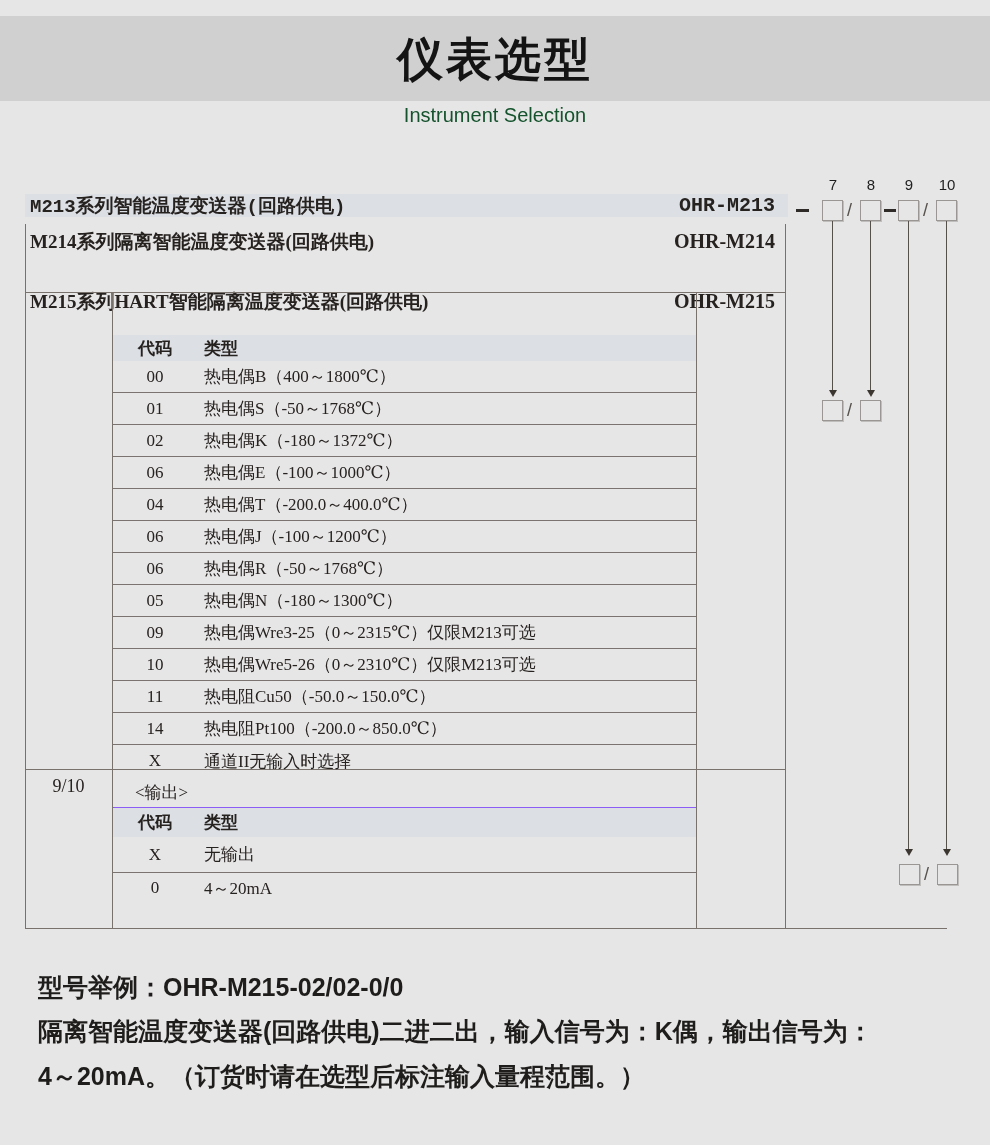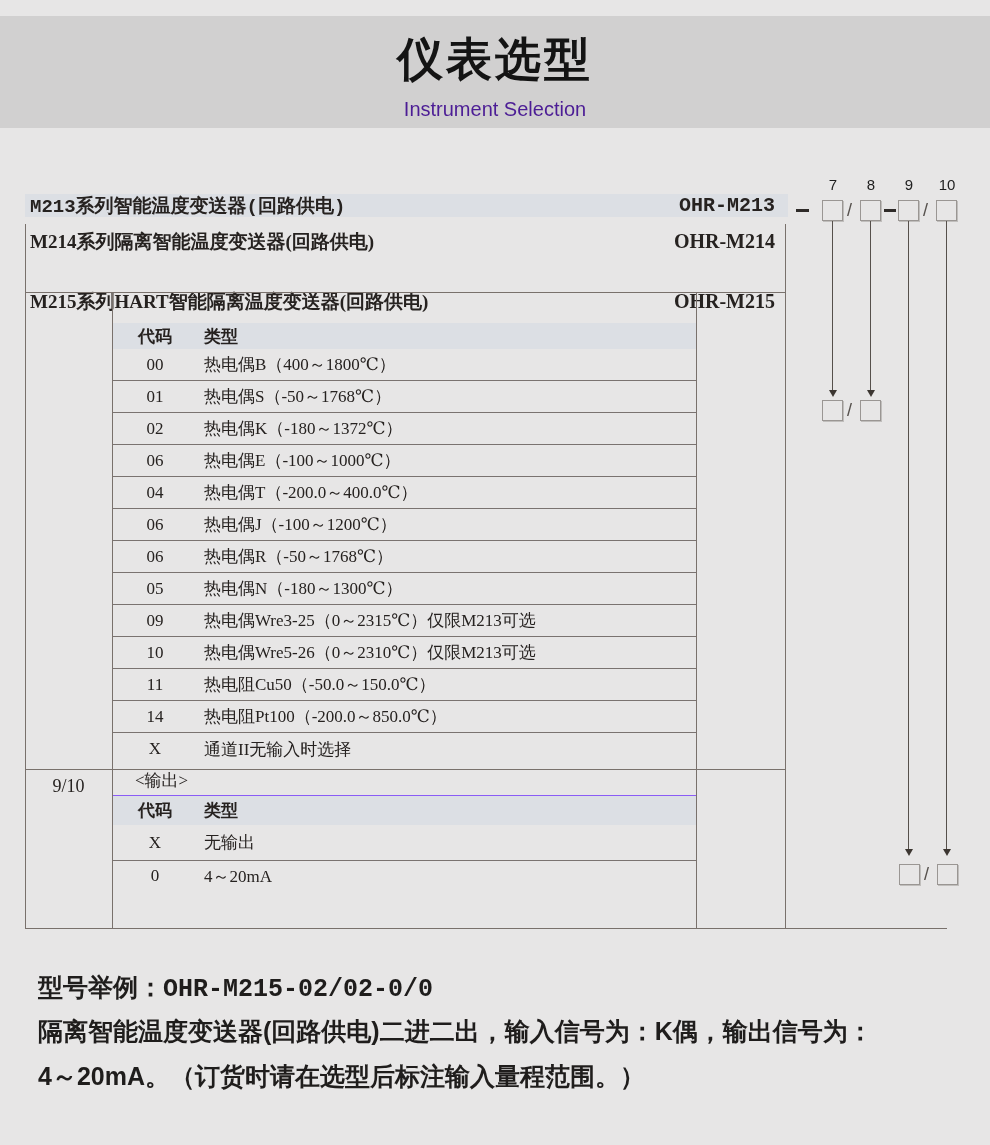--- a/index.html
+++ b/index.html
@@ -6,31 +6,31 @@
   body{
     position:relative;
     width:990px;height:1145px;
     background:#e7e6e6;
     font-family:"Liberation Serif","DejaVu Serif",serif;
     color:#262220;
     overflow:hidden;
   }
   
   .title-band{
-    position:absolute;left:0;top:16px;width:990px;height:112px;
+    position:absolute;left:0;top:16px;width:990px;height:85px;
     background:#d1d0d0;text-align:center;
   }
   .title{
     font-family:"Liberation Sans","DejaVu Sans",sans-serif;
     font-weight:bold;font-size:46px;letter-spacing:3px;
     margin:0;padding-top:17px;line-height:1.15;color:#141414;
   }
   .subtitle{
     font-family:"Liberation Sans","DejaVu Sans",sans-serif;
-    font-size:20px;color:#4c1d95;margin:12px;line-height:1.1;
+    font-size:20px;color:#14532d;margin:18px;line-height:1.1;
   }
   
   .product-row{
     position:absolute;left:25px;width:763px;
     display:flex;justify-content:space-between;align-items:center;
   }
   .product-row.hl{background:#dcdfe4;}
   .p1{top:194px;height:23px;font-family:Liberation Mono, monospace;}
   .p2{top:226px;height:31px;}
   .p3{top:257px;height:33px;margin-top:28px;}
@@ -39,21 +39,21 @@
   
   .ln{position:absolute;background:#79716c;}
   .ln-left   {left:25px; top:224px;width:1px;height:704px;}
   .ln-right  {left:785px;top:224px;width:1px;height:704px;}
   .ln-top    {left:25px; top:292px;width:761px;height:1px;}
   .ln-col    {left:112px;top:292px;width:1px;height:636px;}
   .ln-inner  {left:696px;top:292px;width:1px;height:636px;}
   .ln-section{left:25px; top:769px;width:761px;height:1px;}
   .ln-bottom {left:25px; top:928px;width:922px;height:1px;}
   
-  .itable{position:absolute;left:113px;top:289px;width:583px;}
+  .itable{position:absolute;left:113px;top:301px;width:583px;}
   .spacer{height:34px;}
   .trow{
     display:flex;align-items:center;height:32px;
     border-bottom:1px solid #7a7370;box-sizing:border-box;
     font-size:17px;
   }
   .trow.noline{border-bottom:none;}
   .thead{
     height:26px;background:#dcdfe4;border-bottom:none;
     font-weight:bold;
@@ -105,21 +105,21 @@
     border-top:7px solid #3c3631;
   }
   .a7{left:829px;top:390px;}.a8{left:867px;top:390px;}
   .a9{left:905px;top:849px;}.a10{left:943px;top:849px;}
   
   .example-line{
     position:absolute;left:38px;
     font-family:"Liberation Sans","DejaVu Sans",sans-serif;
     font-weight:bold;font-size:25px;color:#1f1d1c;white-space:nowrap;
   }
-  .e1{top:971px;font-family:Liberation Mono, monospace;}.e2{top:1015px;}.e3{top:1060px;}
+  .e1{top:971px;}.e2{top:1015px;}.e3{top:1060px;}
 </style>
 </head>
 <body>
 
 <div class="title-band">
   <div class="title">仪表选型</div>
   <div class="subtitle">Instrument Selection</div>
 </div>
 
 <div class="product-row hl p1">

